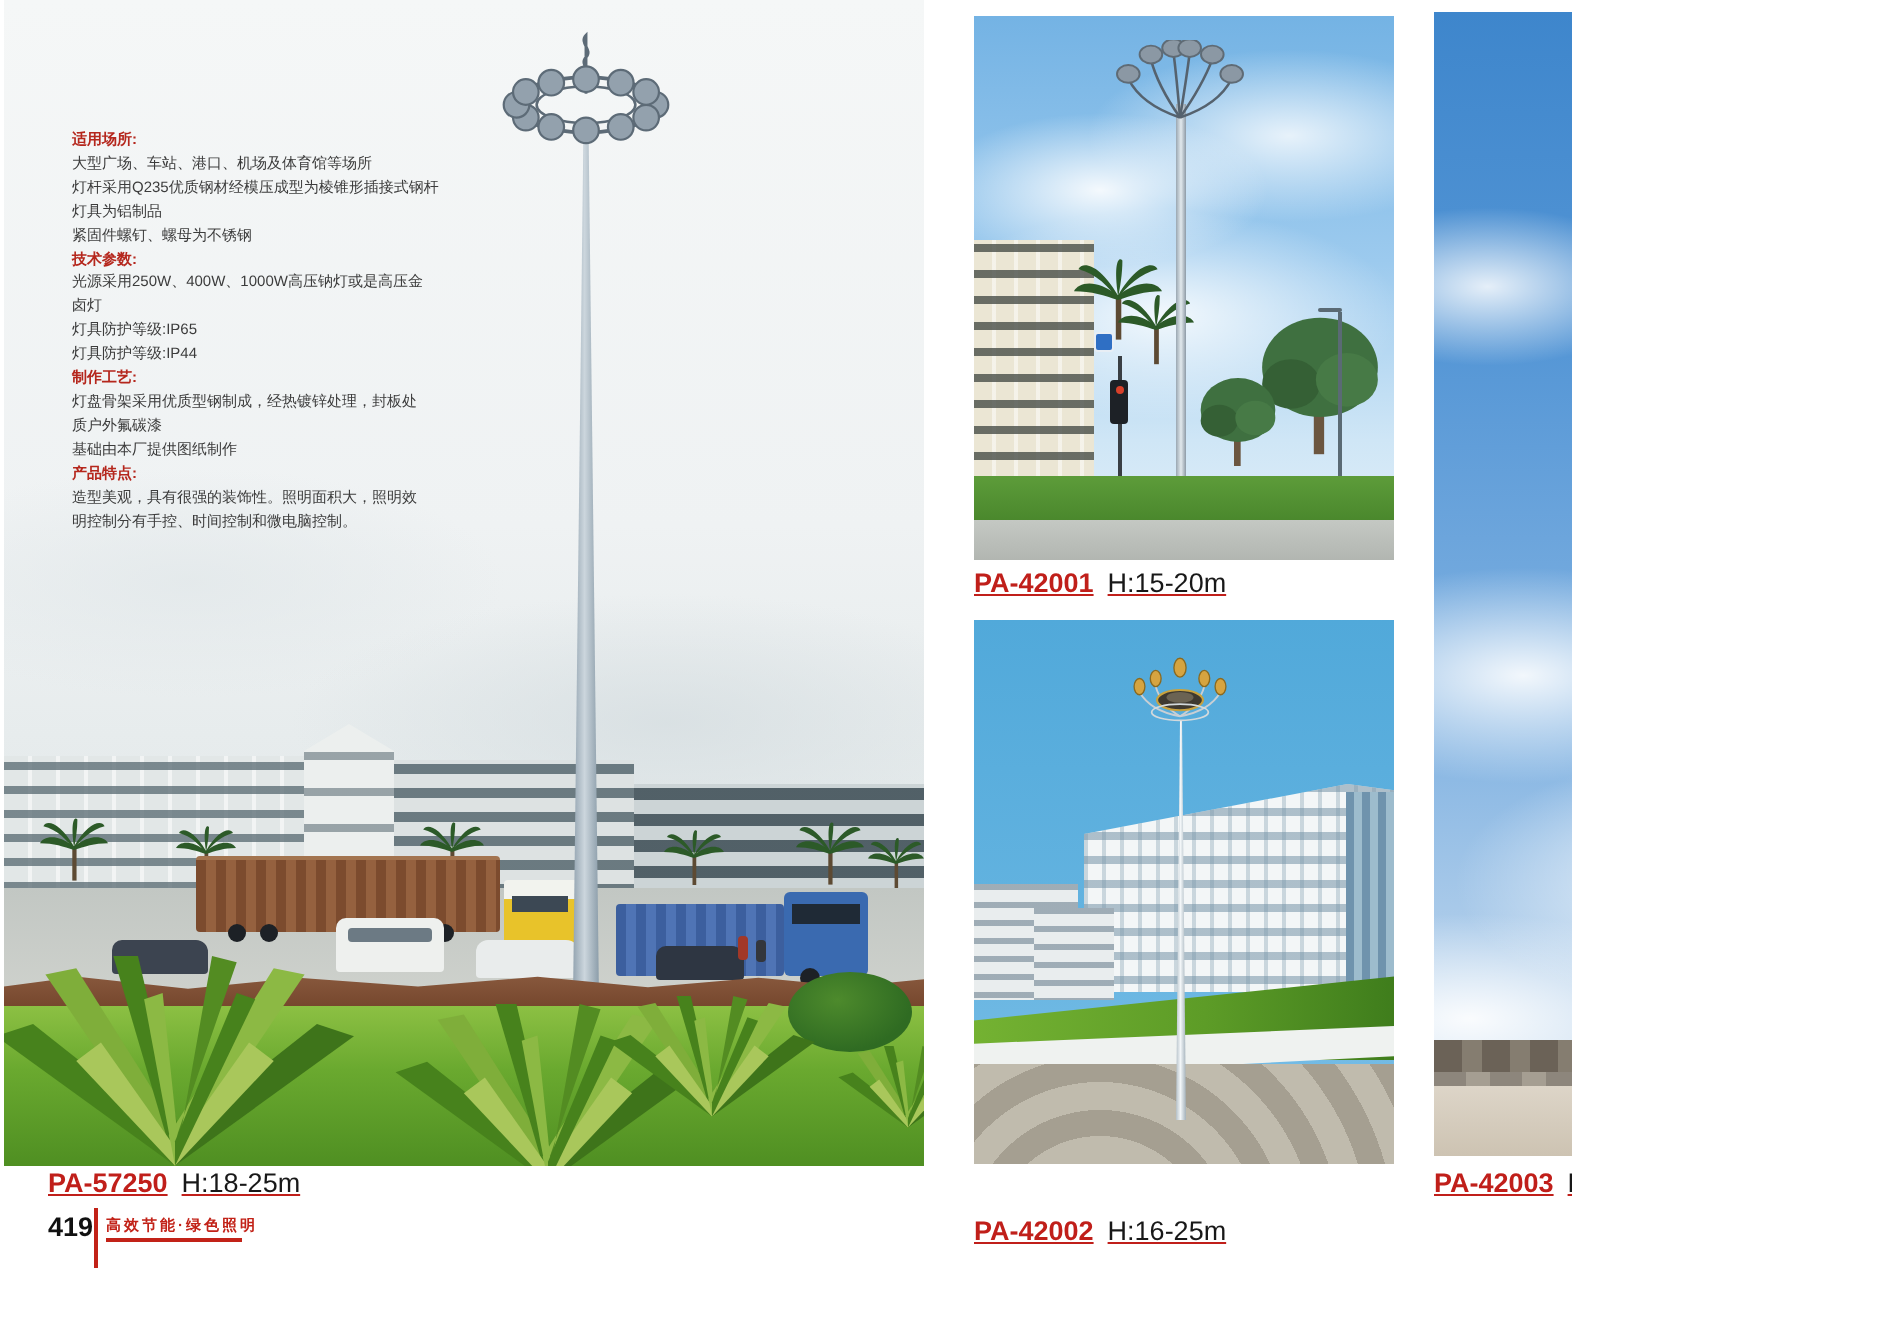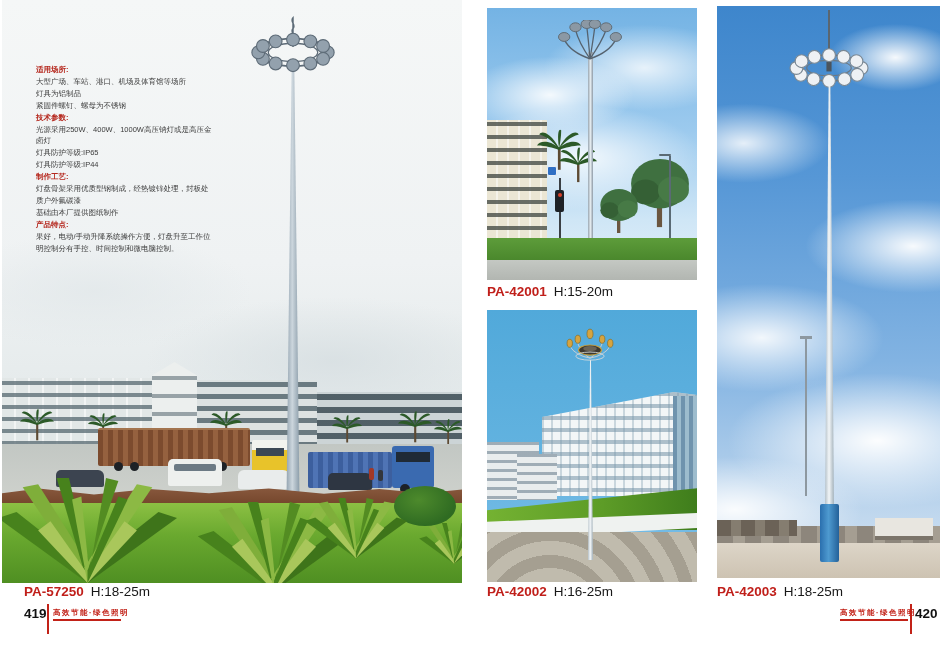--- a/index.html
+++ b/index.html
@@ -1,17 +1,17 @@
 <!DOCTYPE html>
 <html><head>
 <meta charset="utf-8">
 <style>
   * { margin:0; padding:0; box-sizing:border-box; }
   html,body { width:950px; height:661px; background:#ffffff; font-family:"Liberation Sans", sans-serif; }
-  .stage { position:relative; width:950px; height:661px; background:#fff; overflow:hidden; }
+  .stage { position:relative; width:786px; height:661px; background:#fff; overflow:hidden; }
   .abs { position:absolute; }
   .photo { position:absolute; overflow:hidden; }
 
   
   .left-photo {
     left:2px; top:0; width:460px; height:583px;
     background:
       radial-gradient(ellipse 260px 90px at 72% 62%, rgba(214,222,225,.8), transparent 72%),
       radial-gradient(ellipse 220px 80px at 20% 50%, rgba(226,232,234,.8), transparent 72%),
       linear-gradient(180deg,#f5f7f7 0%, #eff2f3 45%, #e3e9ea 72%, #dfe5e6 100%);
@@ -41,21 +41,21 @@
   .vehicle { position:absolute; border-radius:2px; }
   .wheel { position:absolute; background:#1d2126; border-radius:50%; }
 
   .pole-left { clip-path:polygon(41% 0, 59% 0, 100% 100%, 0 100%);
     background:linear-gradient(90deg,#8fa0ad 0%, #ccd6dd 45%, #8799a6 100%); }
   .pole-thin { background:linear-gradient(90deg,#9aa7b2 0%, #e2e9ed 50%, #8d9aa6 100%); }
   .pole-white { clip-path:polygon(40% 0, 60% 0, 100% 100%, 0 100%);
     background:linear-gradient(90deg,#b4c0c8 0%, #f2f6f8 45%, #a3b1ba 100%); }
 
   
-  .model-label { position:absolute; font-size:13.5px; font-weight:bold; color:#c01f1a; white-space:nowrap; }
+  .model-label { position:absolute; font-size:13.5px; font-weight:bold; color:#c01f1a; white-space:nowrap;text-decoration:underline; }
   .model-label .hrange { color:#181818; font-weight:normal; margin-left:7px; }
   .page-num { position:absolute; font-size:13.5px; font-weight:bold; color:#111; }
   .slogan { position:absolute; font-size:7.5px; font-weight:bold; color:#c22218; letter-spacing:1.5px; white-space:nowrap; }
   .vbar { position:absolute; width:1.8px; background:#c22218; }
   .hline { position:absolute; height:1.6px; background:#c22218; }
 
   
   .photo-42001 {
     left:487px; top:8px; width:210px; height:272px;
     background:
@@ -275,33 +275,34 @@
     <svg class="abs" style="left:298px;top:498px;width:112px;height:62px">
         <use href="#agave"></use>
       </svg>
     <svg class="abs" style="left:416px;top:520px;width:72px;height:48px">
         <use href="#agave"></use>
       </svg>
 
     <div class="spec-block">
         <div class="spec-heading">适用场所:</div>
         <div class="spec-line">大型广场、车站、港口、机场及体育馆等场所</div>
+        <div class="spec-line">灯杆采用Q235优质钢材经模压成型为棱锥形插接式钢杆</div>
         <div class="spec-line">灯具为铝制品</div>
         <div class="spec-line">紧固件螺钉、螺母为不锈钢</div>
         <div class="spec-heading">技术参数:</div>
         <div class="spec-line">光源采用250W、400W、1000W高压钠灯或是高压金</div>
         <div class="spec-line">卤灯</div>
         <div class="spec-line">灯具防护等级:IP65</div>
         <div class="spec-line">灯具防护等级:IP44</div>
         <div class="spec-heading">制作工艺:</div>
         <div class="spec-line">灯盘骨架采用优质型钢制成，经热镀锌处理，封板处</div>
         <div class="spec-line">质户外氟碳漆</div>
         <div class="spec-line">基础由本厂提供图纸制作</div>
         <div class="spec-heading">产品特点:</div>
-        <div class="spec-line">果好，电动/手动升降系统操作方便，灯盘升至工作位</div>
+        <div class="spec-line">造型美观，具有很强的装饰性。照明面积大，照明效</div>
         <div class="spec-line">明控制分有手控、时间控制和微电脑控制。</div>
       </div>
   </div>
 
   <div class="model-label" style="left:24px;top:584px;">
     <span>PA-57250</span><span class="hrange">H:18-25m</span>
   </div>
 
   <div class="page-num" style="left:24px;top:606px;">419</div>
   <div class="vbar" style="left:47px;top:604px;height:30px;"></div>
@@ -345,21 +346,21 @@
     <div class="abs b42002-left" style="left:0;top:132px;width:52px;height:58px;"></div>
     <div class="abs b42002-left" style="left:30px;top:144px;width:40px;height:46px;"></div>
     <div class="abs slope-42002" style="left:0;top:176px;width:210px;height:44px;"></div>
     <div class="abs wall-42002" style="left:0;top:203px;width:210px;height:26px;"></div>
     <div class="abs plaza-42002" style="left:0;top:222px;width:210px;height:50px;"></div>
     <div class="abs pole-white" style="left:101px;top:50px;width:5px;height:200px;"></div>
     <svg class="abs" style="left:76px;top:16px;width:54px;height:40px">
         <use href="#crownGold"></use>
       </svg>
   </div>
-  <div class="model-label" style="left:487px;top:584px;">
+  <div class="model-label" style="left:487px;top:608px;">
     <span>PA-42002</span><span class="hrange">H:16-25m</span>
   </div>
 
   <div class="photo photo-42003">
     <div class="abs" style="left:111px;top:4px;width:1.6px;height:40px;background:#5a6670"></div>
     <svg class="abs" style="left:69px;top:26px;width:86px;height:60px">
         <use href="#crown12w"></use>
       </svg>
     <div class="abs pole-white" style="left:108px;top:80px;width:9px;height:424px;"></div>
     <div class="abs" style="left:88px;top:332px;width:2px;height:158px;background:#8d98a0"></div>

